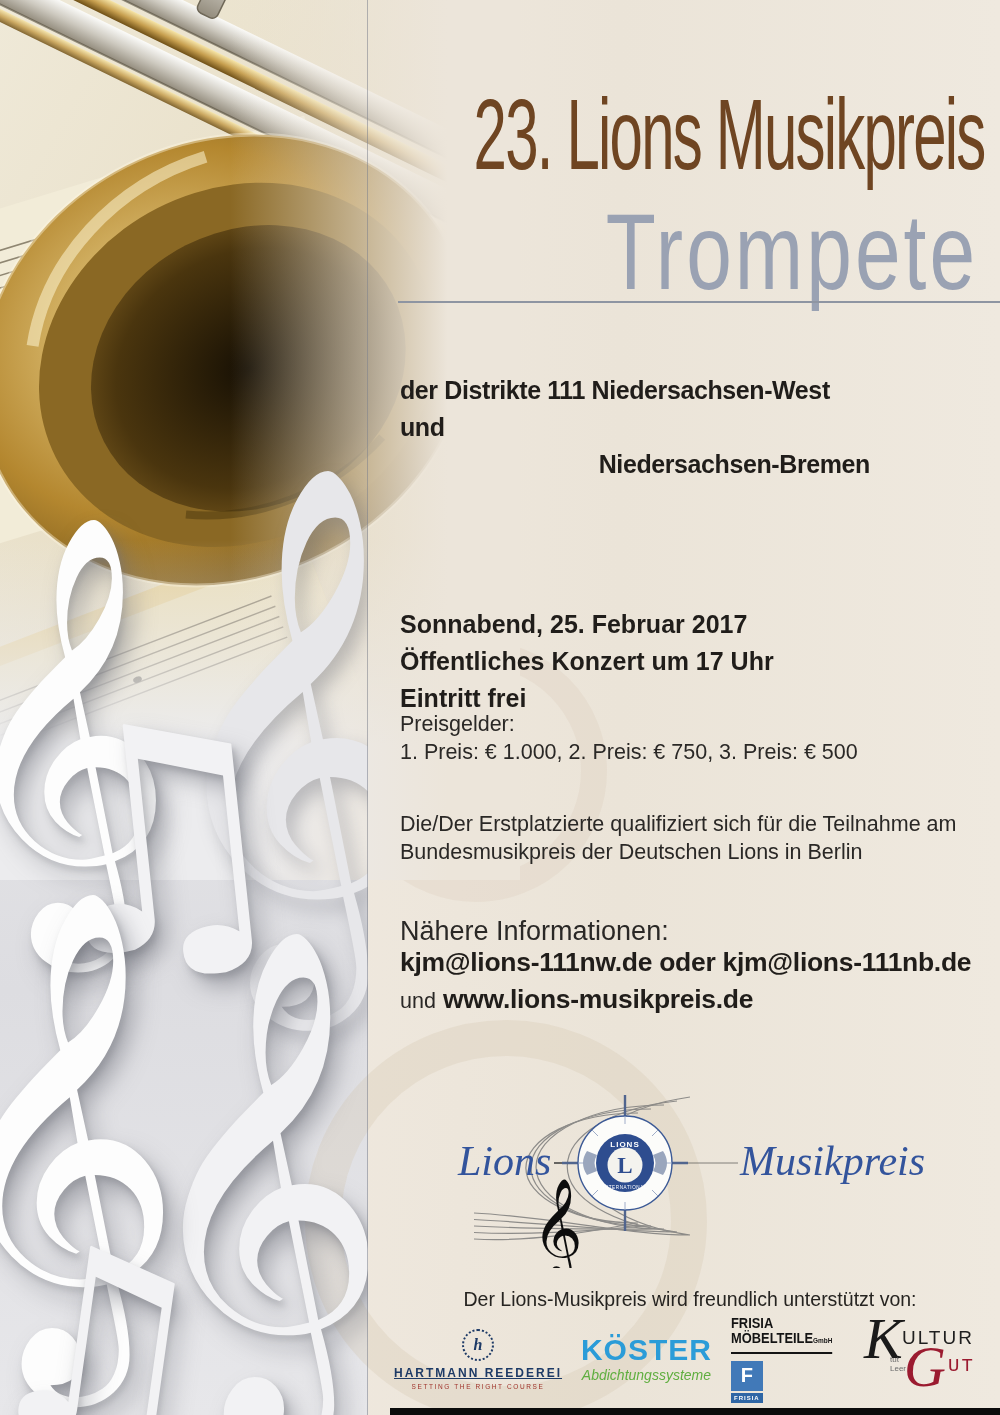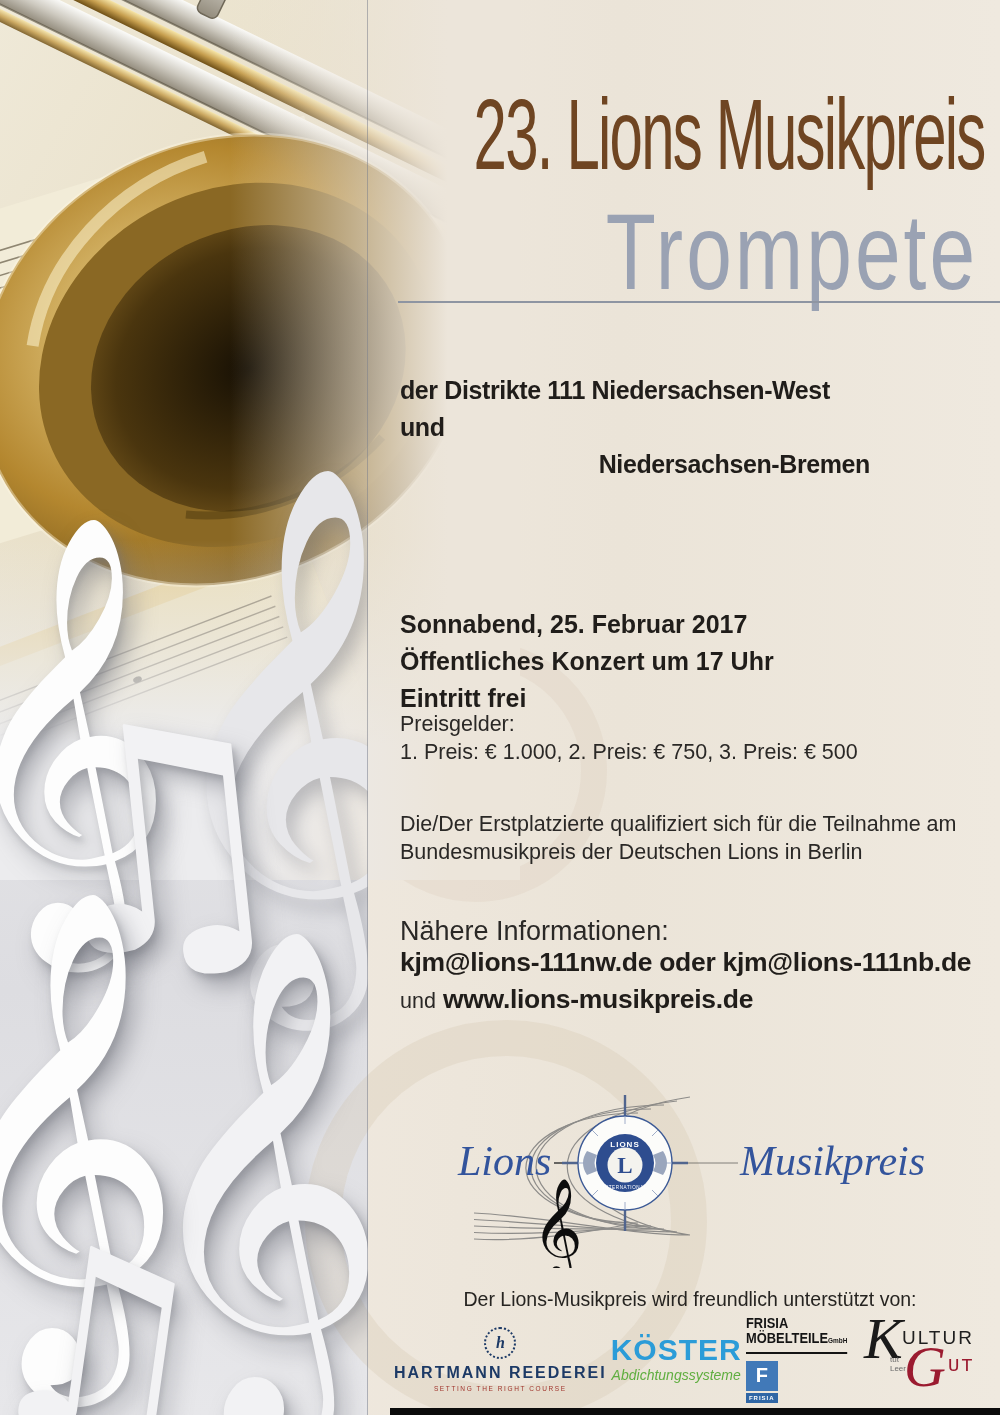--- a/index.html
+++ b/index.html
@@ -53,21 +53,21 @@
   
   .supporters-heading{position:absolute;left:390px;right:10px;top:1288px;text-align:center;
                       font-size:19.5px;color:#262421;z-index:4;}
   .sponsors{position:absolute;left:394px;right:12px;top:1316px;height:86px;z-index:4;
             display:flex;justify-content:space-between;align-items:center;}
   .sponsor{display:flex;flex-direction:column;align-items:center;}
 
   .h-circle{width:28px;height:28px;border:2px dotted #1d3a66;border-radius:50%;
             display:flex;align-items:center;justify-content:center;margin-bottom:5px;}
   .h-mono{font-family:"Liberation Serif",serif;font-style:italic;font-weight:bold;font-size:16px;color:#1d3a66;}
-  .h-name{font-size:16px;font-weight:bold;letter-spacing:2px;color:#1d3a66;white-space:nowrap;}
+  .h-name{font-size:12px;font-weight:bold;letter-spacing:2px;color:#1d3a66;white-space:nowrap;text-decoration:underline;}
   .h-slogan{font-size:6.5px;letter-spacing:1.6px;color:#a0342c;margin-top:3px;white-space:nowrap;}
 
   .k-name{font-size:30px;font-weight:800;letter-spacing:1px;color:#2b9cd8;line-height:1;}
   .k-sub{font-size:14px;font-style:italic;color:#5fae3f;margin-top:2px;}
 
   .frisia{flex-direction:column;align-items:flex-start;gap:7px;}
   .frisia-text{border-bottom:2px solid #141414;padding-bottom:4px;color:#141414;font-weight:800;
                font-size:14px;line-height:15px;transform:scaleX(.92);transform-origin:0 0;white-space:nowrap;}
   .frisia-text .gmbh{font-size:7px;font-weight:bold;}
   .frisia-badge{width:32px;display:flex;flex-direction:column;align-items:stretch;}

